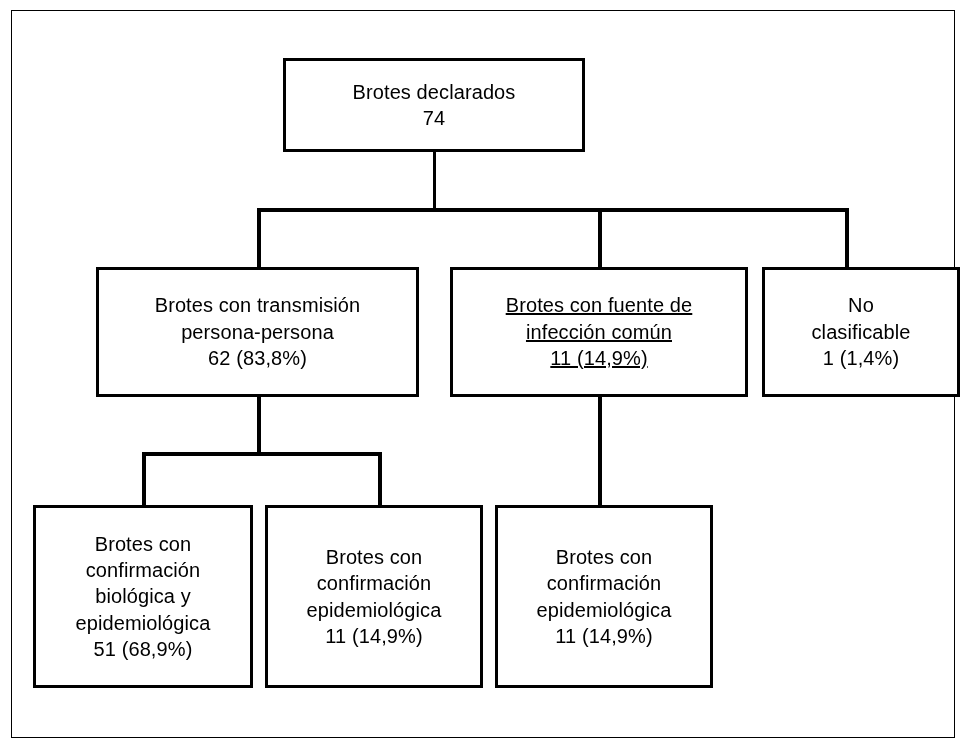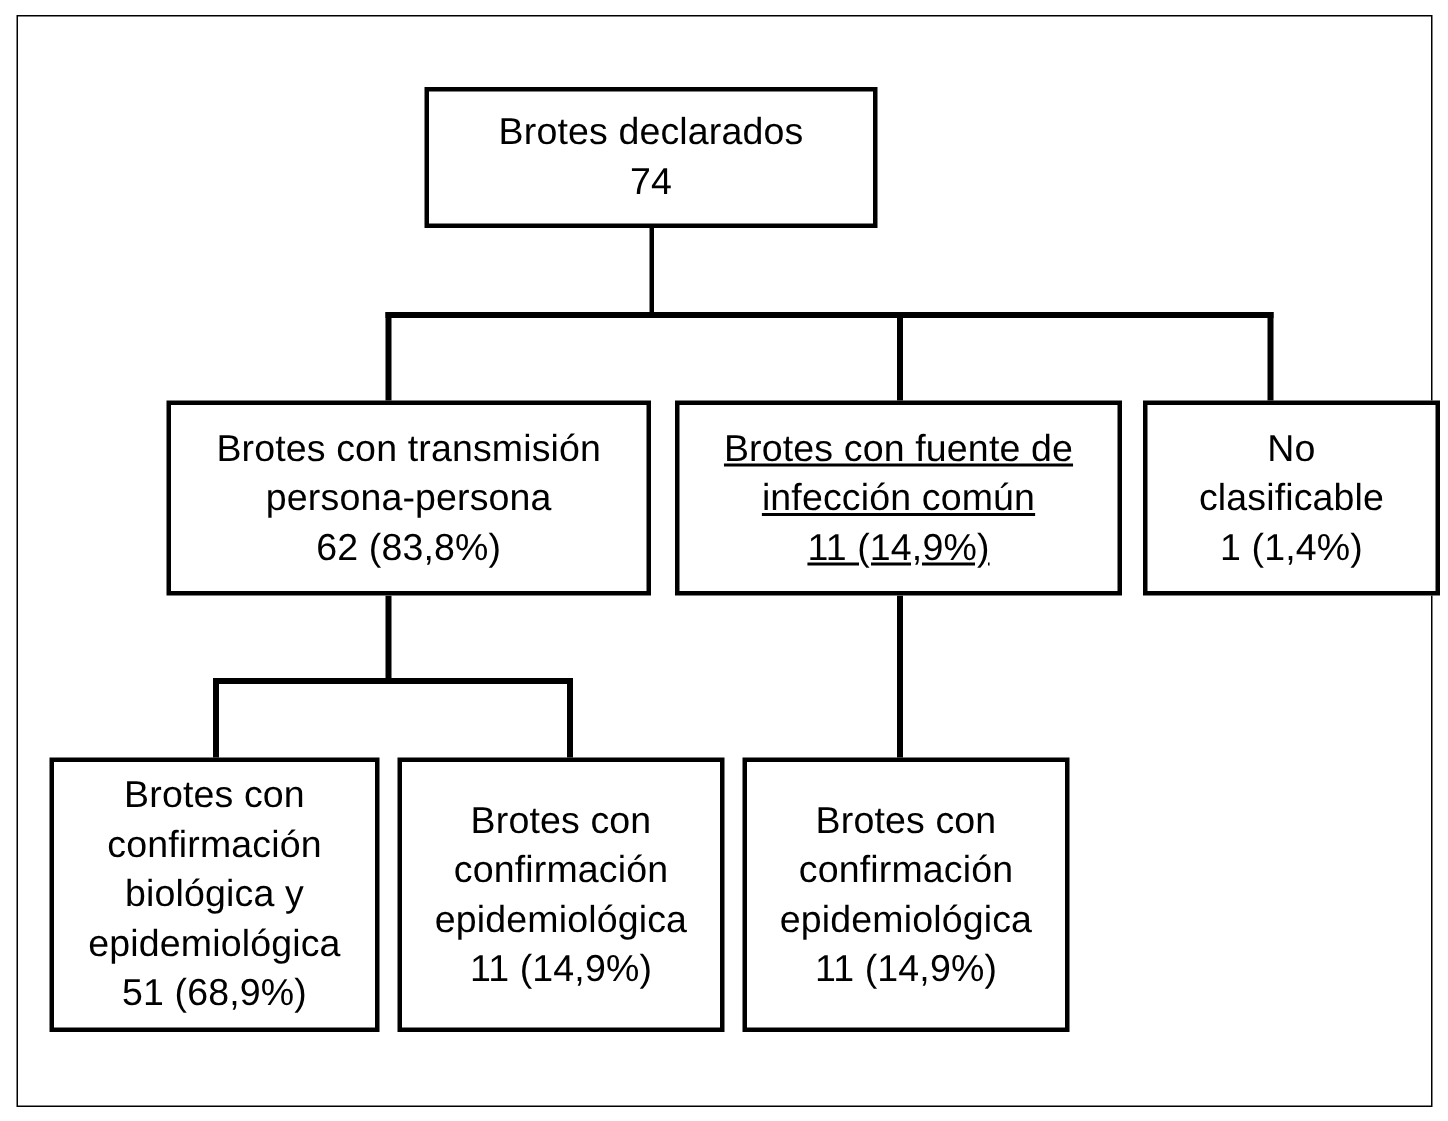--- a/index.html
+++ b/index.html
@@ -30,21 +30,21 @@
   .node {
     position: absolute;
     box-sizing: border-box;
     border: 3.5px solid #000000;
     background: #ffffff;
     display: flex;
     align-items: center;
     justify-content: center;
     text-align: center;
     color: #000000;
-    font-size: 25px;
+    font-size: 20px;
     line-height: 1.32;
     letter-spacing: 0.1px;
     white-space: pre-line;
     padding: 2px 0;
   }
   
   .ln-v {
     position: absolute;
     width: 3.5px;
     background: #000000;
@@ -52,21 +52,21 @@
   .ln-h {
     position: absolute;
     height: 3.5px;
     background: #000000;
   }
 
   
   #node-root      { left: 283px; top: 58px;  width: 302px; height: 94px; }
 
   
-  #node-person    { left: 111px;  top: 267px; width: 323px; height: 130px; }
+  #node-person    { left: 96px;  top: 267px; width: 323px; height: 130px; }
   #node-source    { left: 450px; top: 267px; width: 298px; height: 130px; text-decoration: underline; }
   #node-unclass   { left: 762px; top: 267px; width: 198px; height: 130px; }
 
   
   #node-bio-epi   { left: 33px;  top: 505px; width: 220px; height: 183px; }
   #node-epi-a     { left: 265px; top: 505px; width: 218px; height: 183px; }
   #node-epi-b     { left: 495px; top: 505px; width: 218px; height: 183px; }
 
   
   #c-root-stem    { left: 432.5px; top: 152px; width: 3.5px; height: 59px; }

